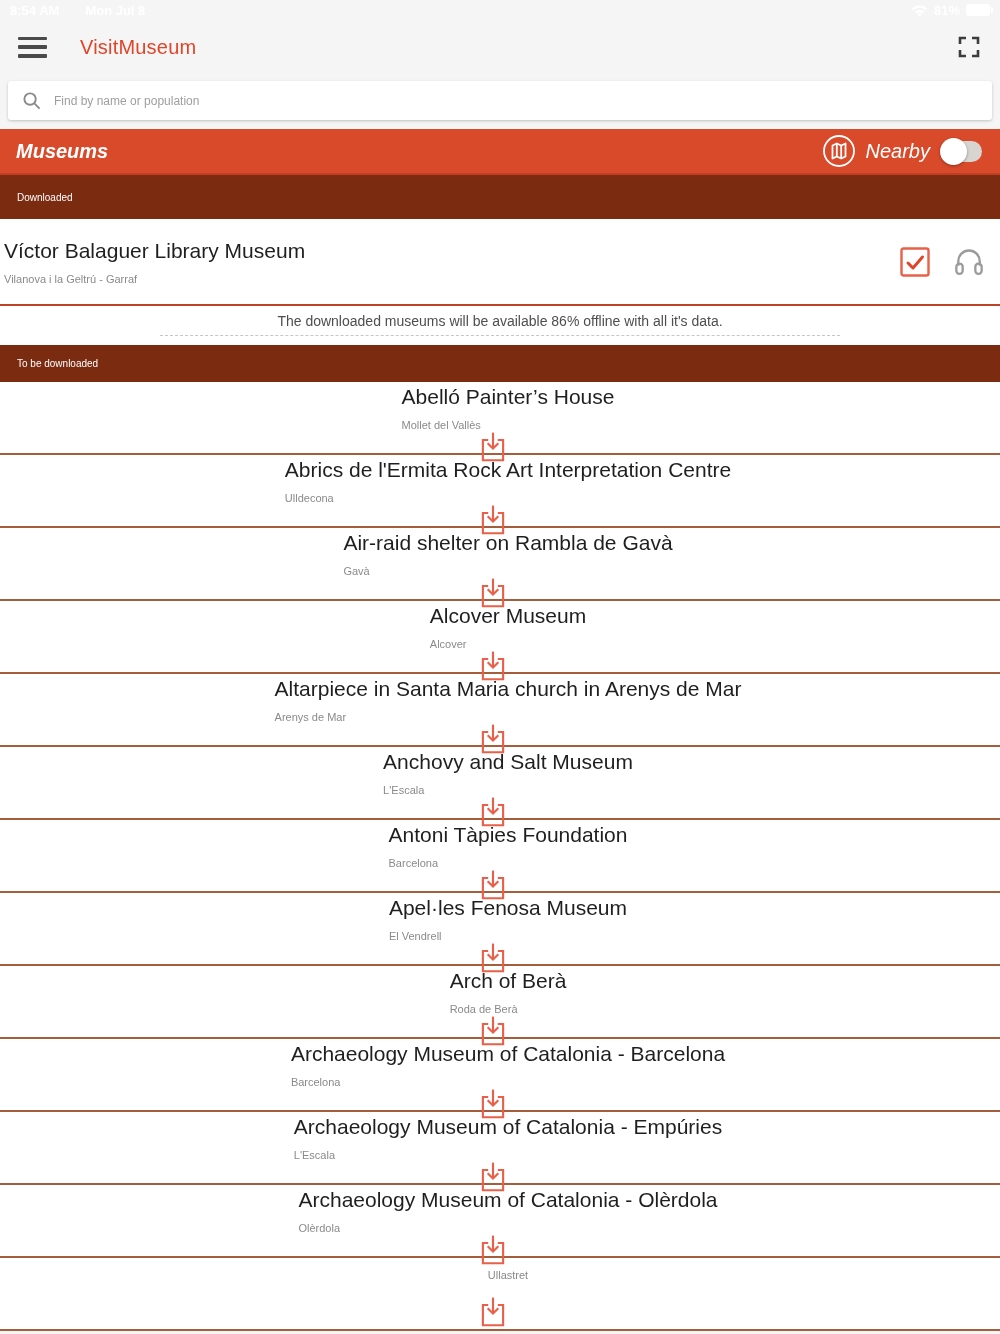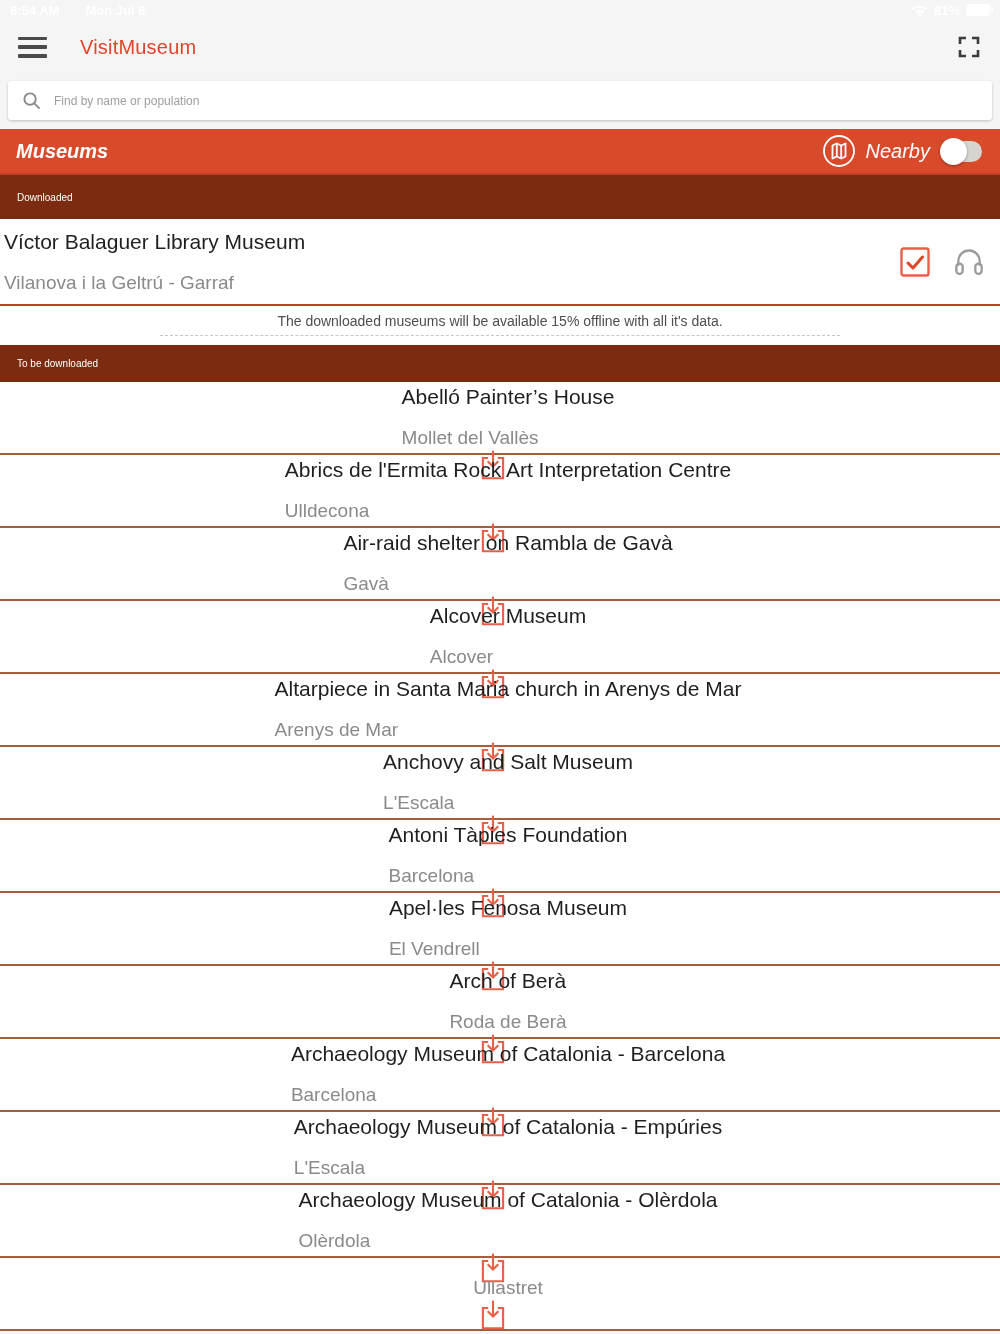--- a/index.html
+++ b/index.html
@@ -56,21 +56,21 @@
 
   
   .section-header{background:var(--dark-section);color:#ffffff;font-size:10px;display:flex;align-items:center;padding:0 17px;}
   .section-header.downloaded{height:44px;}
   .section-header.todownload{height:37px;}
 
   
   .downloaded-row{height:85px;background:#ffffff;display:flex;align-items:center;padding:0 14px 0 4px;}
   .row-texts{flex:1;min-width:0;}
   .row-title{font-size:21px;color:var(--text-dark);line-height:26px;}
-  .row-sub{font-size:19px;color:var(--text-sub);margin-top:17px;}
+  .row-sub{font-size:11px;color:var(--text-sub);margin-top:9px;}
   .check-btn{width:30px;height:30px;flex:none;cursor:pointer;margin-right:22px;}
   .check-btn svg,.headset-btn svg{display:block;width:100%;height:100%;}
   .headset-btn{width:34px;height:33px;flex:none;cursor:pointer;}
   .orange-divider{height:2px;background:#bc4323;}
 
   
   .info-strip{background:#ffffff;height:39px;padding-top:7px;}
   .info-text{text-align:center;font-size:14px;color:#4e4e4e;}
   .dashed-line{width:680px;margin:6px auto 0;border-top:1px dashed #c6c6c6;}
 
@@ -160,21 +160,21 @@
       <svg viewBox="0 0 24 24" fill="none" stroke="#9b9b9b" stroke-width="1.7">
         <path d="M4.2 15v-3.2a7.8 7.8 0 0 1 15.6 0V15"></path>
         <rect x="2.8" y="13.6" width="4.6" height="7.4" rx="2.2"></rect>
         <rect x="16.6" y="13.6" width="4.6" height="7.4" rx="2.2"></rect>
       </svg>
     </div>
   </div>
   <div class="orange-divider"></div>
 
   <div class="info-strip">
-    <div class="info-text">The downloaded museums will be available 15% offline with all it's data.</div>
+    <div class="info-text">The downloaded museums will be available 86% offline with all it's data.</div>
     <div class="dashed-line"></div>
   </div>
 
   <div class="section-header todownload">
     <span>To be downloaded</span>
   </div>
 
   <div id="dl-list">
   <div class="dl-row">
     <div class="row-texts">

